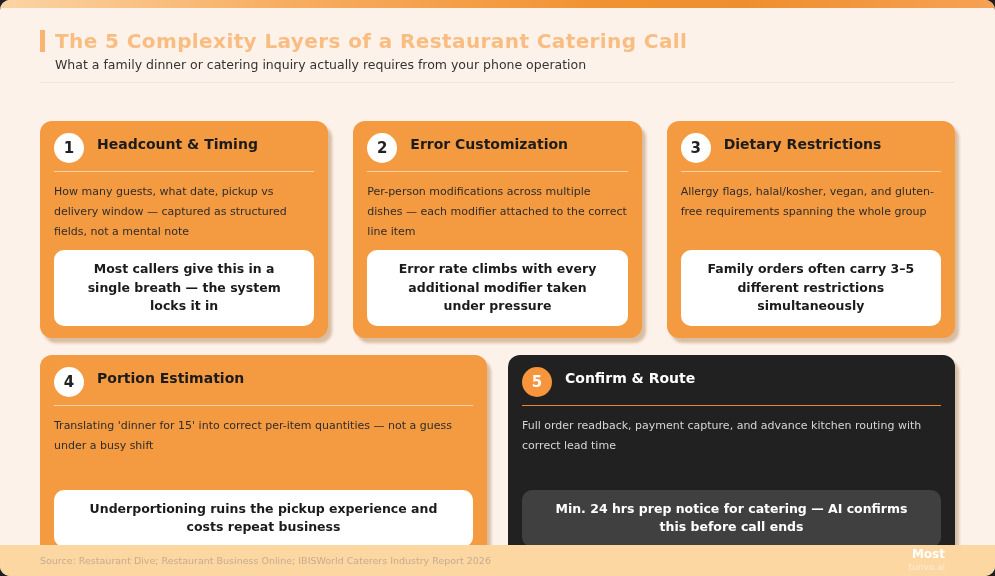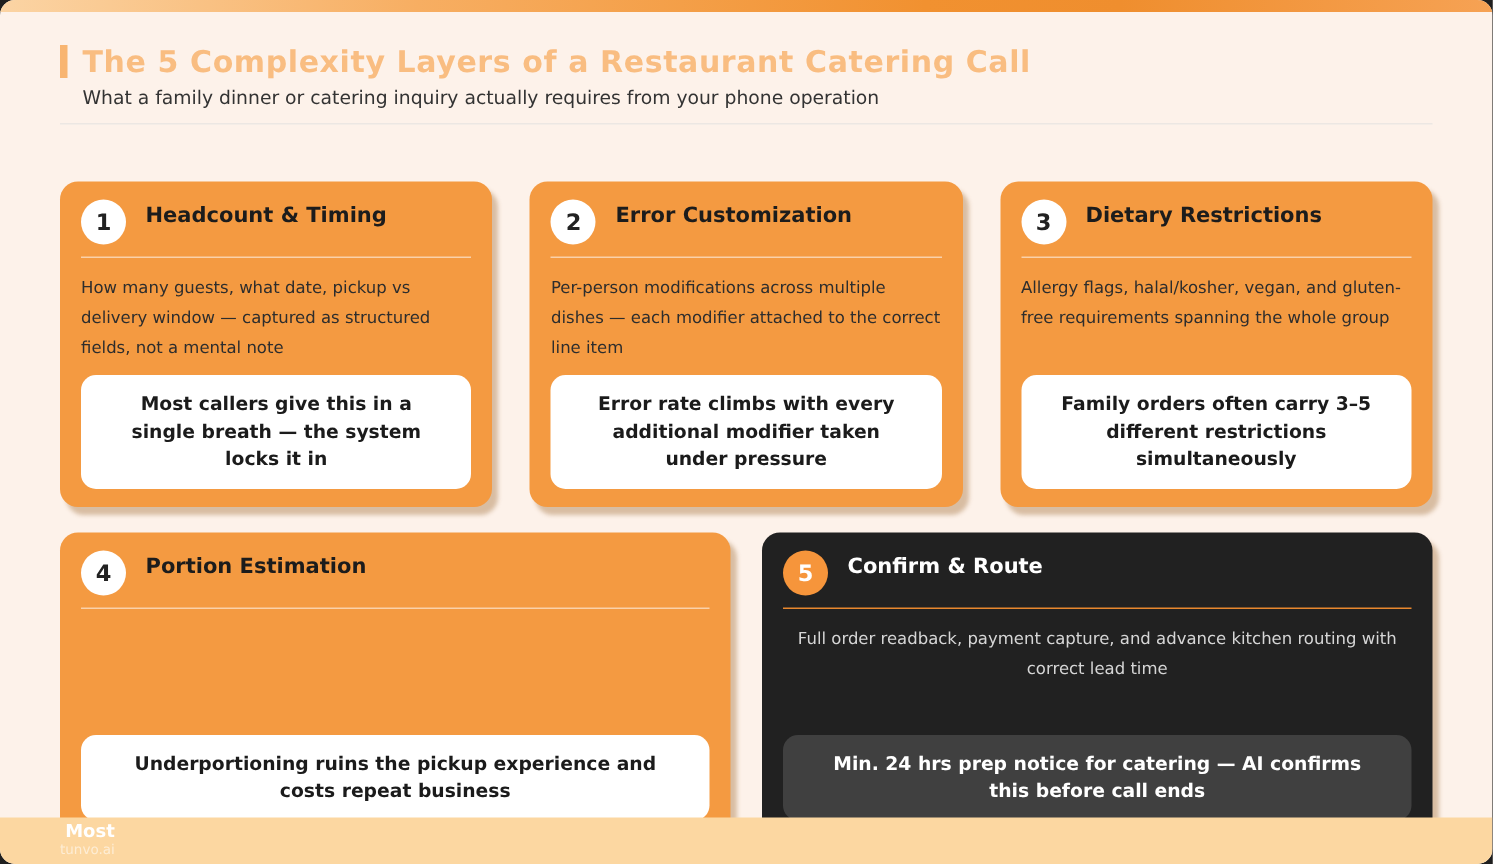--- a/index.html
+++ b/index.html
@@ -20,21 +20,21 @@
   .card.dark{background:#212121;}
   .card-head{display:flex;align-items:flex-start;gap:13px;}
   .num-badge{flex:0 0 auto;width:30px;height:30px;border-radius:50%;background:#fff;color:#222;
     display:flex;align-items:center;justify-content:center;font-weight:bold;font-size:15px;}
   .card.dark .num-badge{background:#f6953b;color:#fff;}
   .card-title{font-weight:bold;font-size:14px;color:#1c1c1c;margin-top:3px;}
   .card.dark .card-title{color:#fff;}
   .card-divider{border:none;border-top:1px solid rgba(255,255,255,.55);margin:8px 0 0 0;}
   .card.dark .card-divider{border-top:1px solid #e8872e;}
   .card-body{margin-top:10px;font-size:11px;line-height:1.8;color:#2d2d2d;}
-  .card.dark .card-body{color:#d6d6d6;text-align:center;}
+  .card.dark .card-body{color:#d6d6d6;}
   .callout{position:absolute;left:14px;right:14px;bottom:12px;background:#fff;border-radius:10px;
     padding:10px 24px;text-align:center;font-weight:bold;font-size:12.5px;line-height:1.5;color:#1b1b1b;}
   .card.dark .callout{background:#404040;color:#fff;}
   .dashed-rule{border:none;border-top:2px dashed #f0dcd2;margin:11px 0 0 0;}
   .footerband{position:absolute;left:0;right:0;bottom:0;height:31px;background:#fcd7a1;
     display:flex;align-items:center;justify-content:space-between;padding:0 50px 0 40px;box-sizing:border-box;}
   .source{font-size:9.5px;color:#c5ab91;}
   .brand{text-align:right;line-height:1.15;}
   .brand-name{font-size:12px;font-weight:bold;color:#fff;}
   .brand-domain{font-size:9px;color:rgba(255,255,255,.55);}
@@ -82,37 +82,39 @@
       </div>
     </div>
 
     <div class="grid2">
       <div class="card">
         <div class="card-head">
           <div class="num-badge">4</div>
           <div class="card-title">Portion Estimation</div>
         </div>
         <hr class="card-divider">
+        <div class="card-body">Translating 'dinner for 15' into correct per-item quantities — not a guess under a busy shift</div>
         <div class="callout">Underportioning ruins the pickup experience and costs repeat business</div>
       </div>
 
       <div class="card dark">
         <div class="card-head">
           <div class="num-badge">5</div>
           <div class="card-title">Confirm &amp; Route</div>
         </div>
         <hr class="card-divider">
         <div class="card-body">Full order readback, payment capture, and advance kitchen routing with correct lead time</div>
         <div class="callout">Min. 24 hrs prep notice for catering — AI confirms this before call ends</div>
       </div>
     </div>
 
     <hr class="dashed-rule">
 
   </div>
 
   <div class="footerband">
+    <div class="source">Source: Restaurant Dive; Restaurant Business Online; IBISWorld Caterers Industry Report 2026</div>
     <div class="brand">
       <div class="brand-name">Most</div>
       <div class="brand-domain">tunvo.ai</div>
     </div>
   </div>
 </div>
 
 </body></html>

